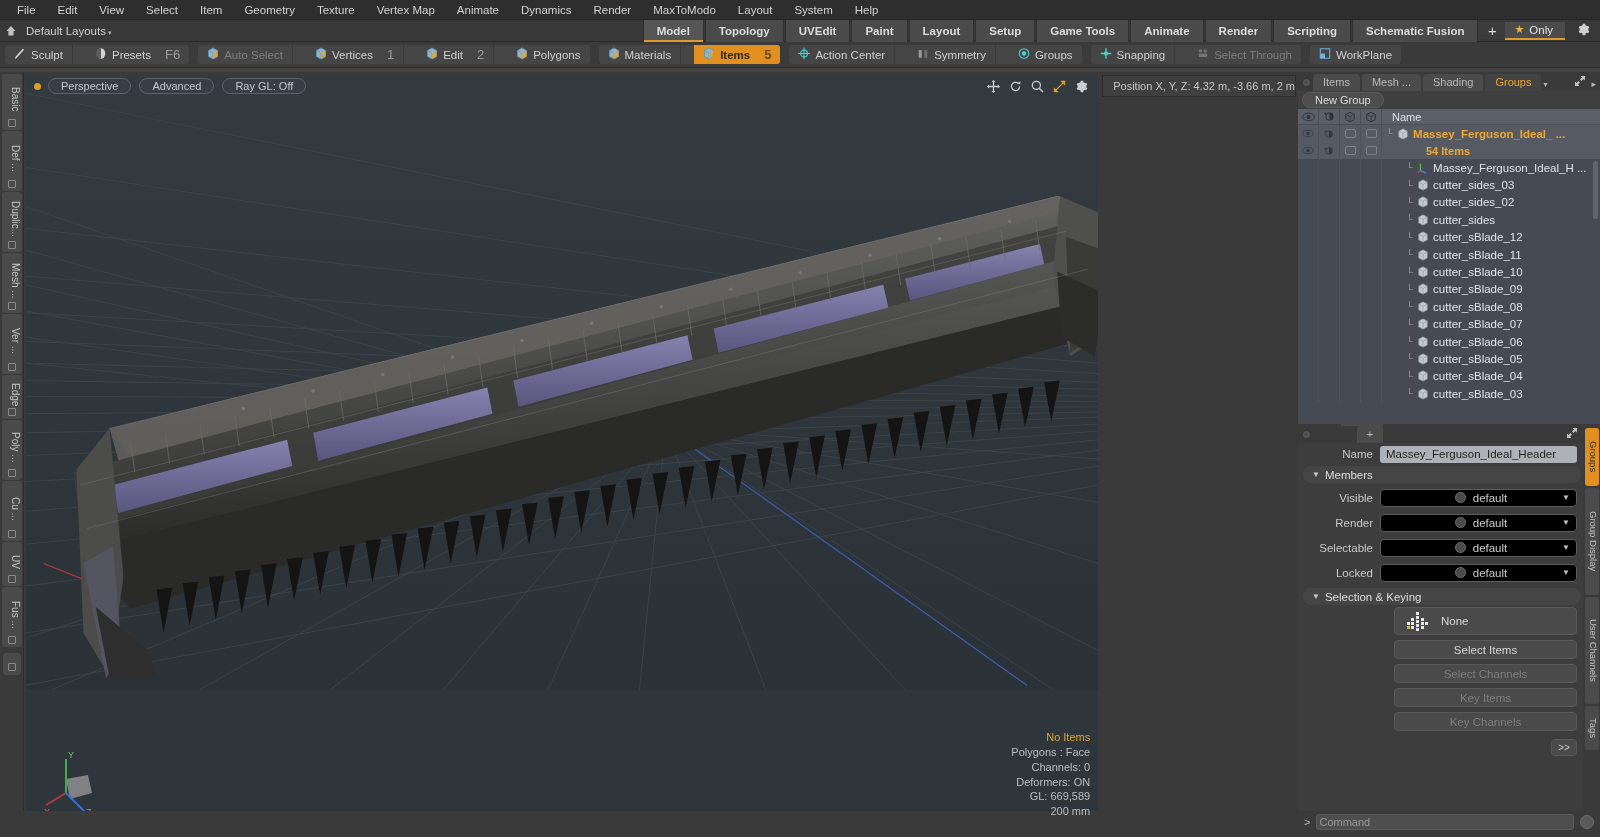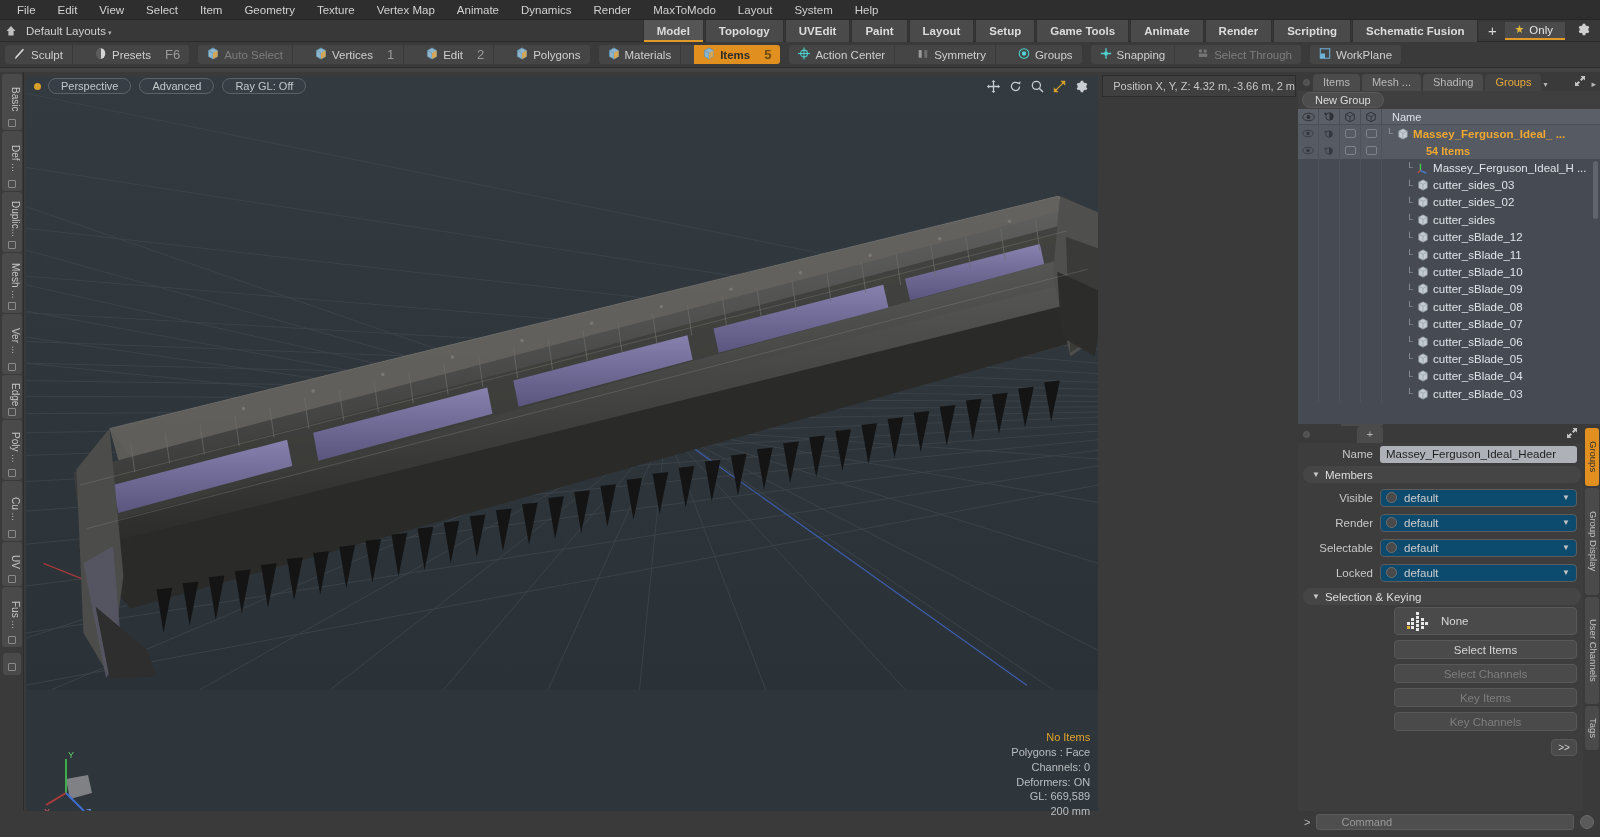--- a/index.html
+++ b/index.html
@@ -198,22 +198,22 @@
     flex: 1; height: 17px; background: #aeb2b8; border-radius: 3px; color: #1e1e1e;
     font-size: 11.5px; display: flex; align-items: center; padding-left: 6px; overflow: hidden; white-space: nowrap;
   }
   .section {
     height: 17px; display: flex; align-items: center; gap: 5px; padding-left: 9px;
     background: #454545; color: #dcdcdc; font-size: 11.5px; margin: 3px 2px 2px 5px; border-radius: 8px;
   }
   .section .tri { font-size: 8px; color: #c8c8c8; }
   .prop-row { display: flex; align-items: center; height: 25px; padding-right: 6px; }
   .prop-ctrl {
-    flex: 1; height: 18px; background: #0c4a6e; border: 1px solid #5c5c5c; border-radius: 4px;
-    display: flex; align-items: center; position: relative;
+    flex: 1; height: 18px; background: #000000; border: 1px solid #5c5c5c; border-radius: 4px;
+    display: flex; align-items: center; position: relative; justify-content: center;
   }
   .prop-ctrl .dot {
     width: 11px; height: 11px; border-radius: 50%; border: 1px solid #6e6e6e; background: #4a4a4a;
     margin: 0 7px 0 5px; flex: 0 0 11px;
   }
   .prop-ctrl .val { color: #cdcdcd; font-size: 11.5px; }
   .prop-ctrl .dd { position: absolute; right: 6px; font-size: 8px; color: #c2c2c2; }
   .kbtn {
     height: 19px; background: #4a4a4a; border: 1px solid #585858; border-radius: 4px;
     display: flex; align-items: center; justify-content: center; color: #d6d6d6; font-size: 11.5px;
@@ -236,21 +236,21 @@
   }
   .rvtab.active { background: #e1901f; color: #2e2e2e; }
 
   
   .cmdbar {
     height: 22px; background: #3a3a3a; display: flex; align-items: center; gap: 6px; padding: 0 6px;
   }
   .cmd-gt { color: #b8b8b8; font-size: 11px; }
   .cmd-input {
     flex: 1; height: 16px; background: #4e4e4e; border: 1px solid #5b5b5b; border-radius: 3px;
-    color: #9a9a9a; font-size: 11px; display: flex; align-items: center; padding-left: 24px;
+    color: #9a9a9a; font-size: 11px; display: flex; align-items: center; padding-left: 2px;
   }
   .cmd-circ { width: 14px; height: 14px; border-radius: 50%; background: #5a5a5a; border: 1px solid #6a6a6a; }
 
   .bottombar { position: absolute; left: 0; right: 0; bottom: 0; height: 26px; background: #3a3a3a; display: flex; }
   .bb-left { flex: 1; }
 
   
   .scene { position: absolute; inset: 0; }
   .grid-svg { position: absolute; inset: 0; }
   .model-svg { position: absolute; inset: 0; }

